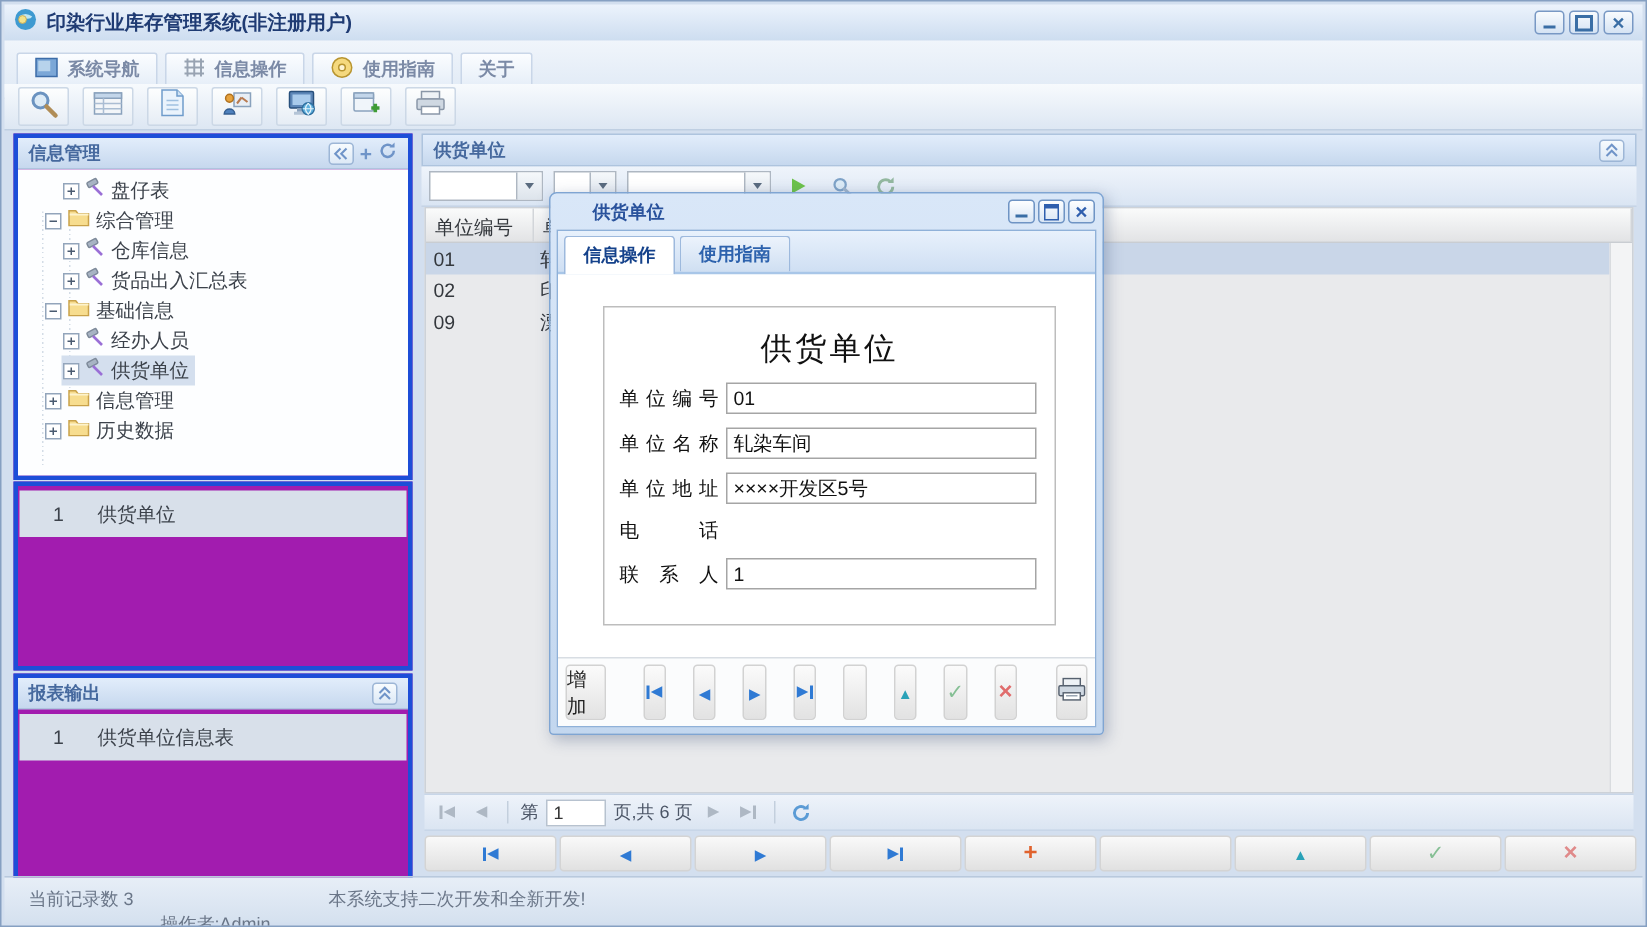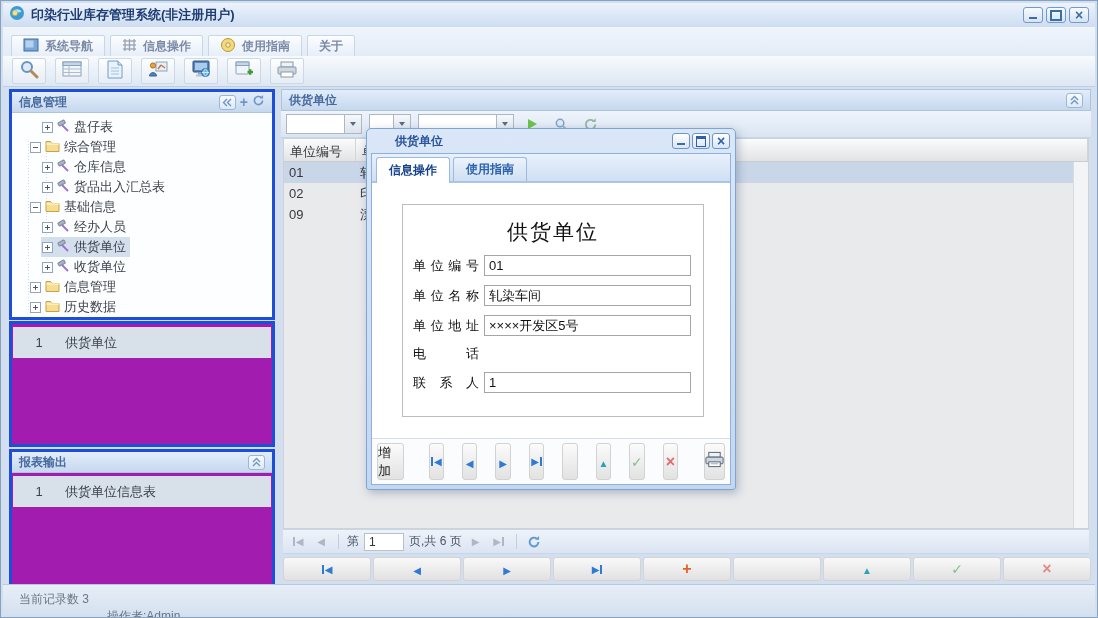--- a/index.html
+++ b/index.html
@@ -356,30 +356,20 @@
       <div class="tnode lvl2 selected">
           <span class="tin">
             <span class="exp plus"></span>
             <span><svg width="13" height="13" viewBox="0 0 13 13">
                 <rect x="1" y="2.5" width="7" height="3.6" rx="1" fill="#a8b4c4" stroke="#7e8a9a" transform="rotate(-28 4 4)"></rect>
                 <line x1="5" y1="6" x2="11" y2="12" stroke="#9a6fd6" stroke-width="1.8"></line>
               </svg></span>
             <span class="tlabel">供货单位</span>
           </span>
         </div>
-      <div class="tnode lvl2">
-          <span class="tin">
-            <span class="exp plus"></span>
-            <span><svg width="13" height="13" viewBox="0 0 13 13">
-                <rect x="1" y="2.5" width="7" height="3.6" rx="1" fill="#a8b4c4" stroke="#7e8a9a" transform="rotate(-28 4 4)"></rect>
-                <line x1="5" y1="6" x2="11" y2="12" stroke="#9a6fd6" stroke-width="1.8"></line>
-              </svg></span>
-            <span class="tlabel">收货单位</span>
-          </span>
-        </div>
       <div class="tnode lvl1">
           <span class="tin">
             <span class="exp plus"></span>
             <span><svg width="15" height="13" viewBox="0 0 15 13">
                 <path d="M1 2.5 h4.5 l1.5 2 H14 v8 H1 z" fill="#f7dd8f" stroke="#c9a24a"></path>
                 <path d="M1.5 5 h12.5" stroke="#fdf3cd" stroke-width="1.4"></path>
               </svg></span>
             <span class="tlabel">信息管理</span>
           </span>
         </div>
@@ -523,20 +513,21 @@
         <span class="i-check c-green"></span>
       </div>
     <div class="bb-btn">
         <span class="i-x c-red"></span>
       </div>
   </div>
 
   <div id="statusbar">
     <span class="st1">当前记录数 3</span>
     <span class="st2">操作者:Admin</span>
+    <span>本系统支持二次开发和全新开发!</span>
   </div>
 
   <div id="dialog">
     <div class="dlg-title">
       <span>供货单位</span>
       <span class="dlg-controls">
         <span class="dlg-btn g-min"></span>
         <span class="dlg-btn g-max"></span>
         <span class="dlg-btn g-close"></span>
       </span>

